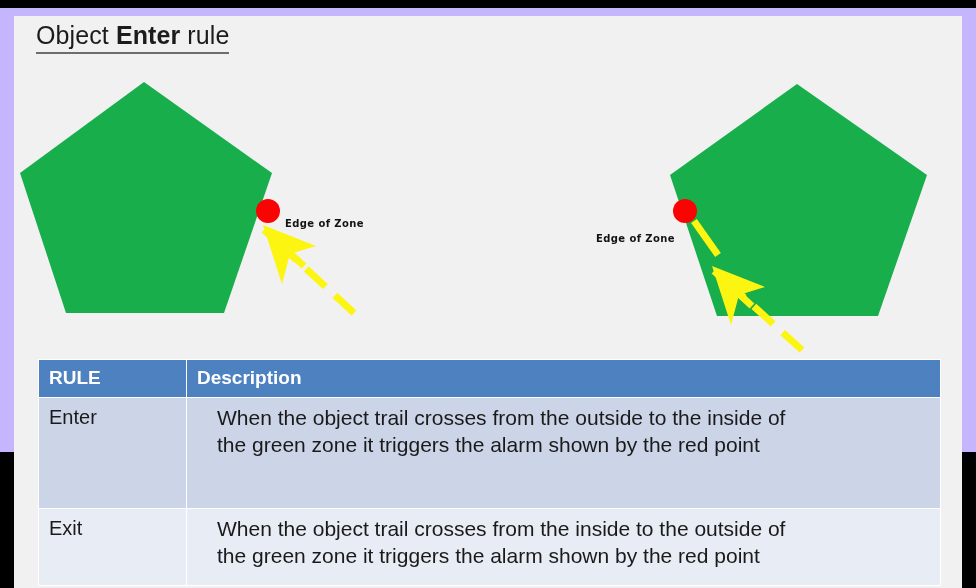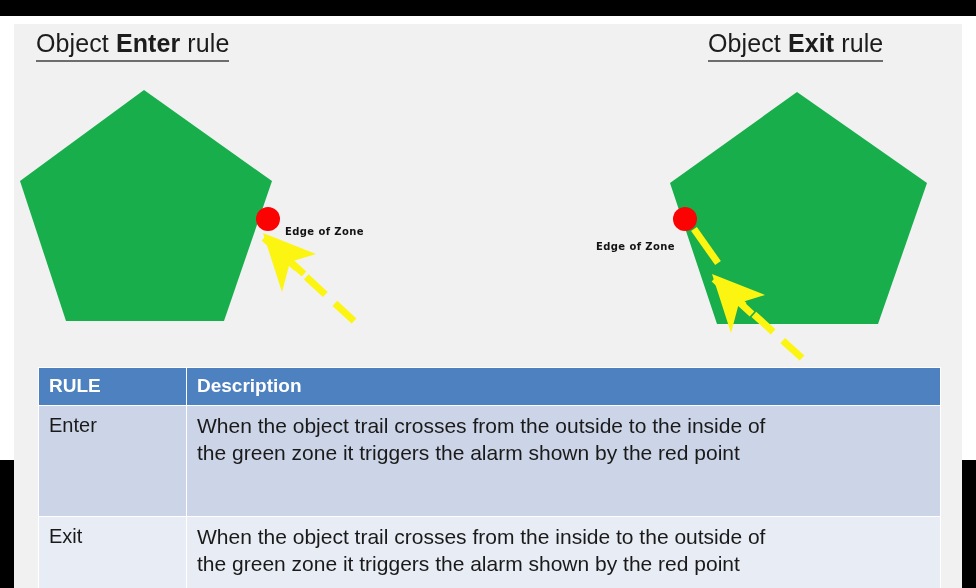--- a/index.html
+++ b/index.html
@@ -9,24 +9,24 @@
   }
   body {
     width: 976px;
     height: 588px;
     overflow: hidden;
     font-family: "Liberation Sans", sans-serif;
   }
   #slide {
     position: absolute;
     left: 0;
-    top: 16px;
+    top: 8px;
     width: 976px;
     height: 444px;
-    background: #ffffff;
+    background: #c4b5fd;
     box-sizing: border-box;
   }
   #canvas {
     position: absolute;
     left: 14px;
     top: 8px;
     width: 948px;
     height: 574px;
     background: #f1f1f1;
     box-sizing: border-box;
@@ -100,21 +100,21 @@
     vertical-align: top;
     line-height: 1.32;
   }
   #rules-table tr.row-alt td { background: #ccd4e7; }
   #rules-table tr.row-base td { background: #e8ecf5; }
   #rules-table td.cell-rule { font-size: 20px; }
   #rules-table tr.row-alt td.cell-rule,
   #rules-table tr.row-base td.cell-rule { }
   .row-enter td { height: 96px; }
   .row-exit  td { height: 62px; }
-  .desc-line { display: block; }
+  .desc-line { display: block; margin-left: 20px; }
 </style>
 </head>
 <body>
 
 <div id="slide">
   <div id="canvas">
 
     <div id="title-enter" class="panel-title"><span>Object </span><b>Enter</b><span> rule</span></div>
 
     <div id="diagram-enter" class="diagram">
@@ -128,21 +128,20 @@
           <path d="M 290 198 L 250 162" stroke="#fcf511" stroke-width="7" stroke-linecap="butt" stroke-dasharray="26 13" fill="none"></path>
 
           <polygon points="249,157 302,178 276,186 268,216" fill="#fcf511"></polygon>
         </g>
 
         <circle cx="254" cy="143" r="12" fill="#fb0303"></circle>
       </svg>
       <span id="edge-label-enter" class="edge-label">Edge of Zone</span>
     </div>
 
-    <div id="title-exit" class="panel-title"><span>Object </span><b>Exit</b><span> rule</span></div>
 
     <div id="diagram-exit" class="diagram">
       <svg width="480" height="290" viewBox="0 0 480 290" xmlns="http://www.w3.org/2000/svg">
 
         <polygon points="315,16 445,107 396,248 235,248 188,107" fill="#17ae4b"></polygon>
 
         <g>
           <path d="M 320 282 L 245 214" stroke="#fcf511" stroke-width="7" stroke-linecap="butt" stroke-dasharray="26 13" fill="none"></path>
           <path d="M 270 238 L 232 203" stroke="#fcf511" stroke-width="7" stroke-linecap="butt" stroke-dasharray="26 13" fill="none"></path>
 

